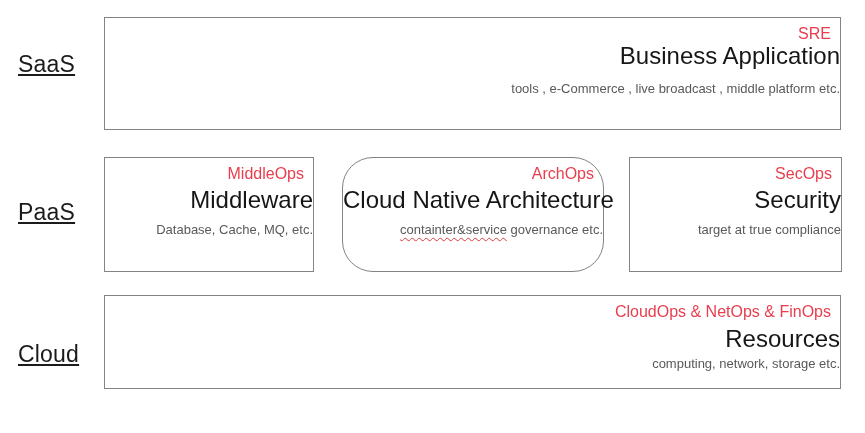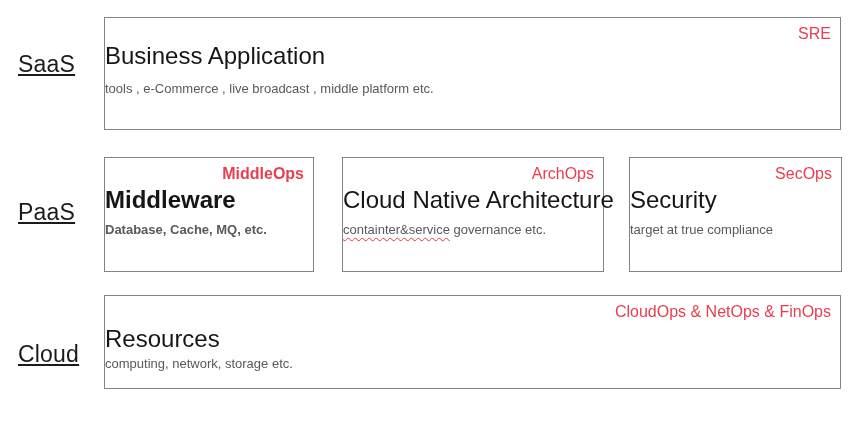--- a/index.html
+++ b/index.html
@@ -26,25 +26,25 @@
   }
   .label-saas { top: 50px; }
   .label-paas { top: 198px; text-align: right; }
   .label-iaas { top: 340px; }
 
   .box {
     position: absolute;
     box-sizing: border-box;
     border: 1.5px solid #838383;
     background: #ffffff;
-    text-align: left;
+    text-align: right;
   }
   .box-saas        { left: 104px; top: 17px;  width: 737px; height: 113px; }
-  .box-middleware  { left: 104px; top: 157px; width: 210px; height: 115px; font-weight: bold; }
-  .box-cloudnative { left: 342px; top: 157px; width: 262px; height: 115px; }
+  .box-middleware  { left: 104px; top: 157px; width: 210px; height: 115px; }
+  .box-cloudnative { left: 342px; top: 157px; width: 262px; height: 115px; border-radius: 31px; }
   .box-security    { left: 629px; top: 157px; width: 213px; height: 115px; }
   .box-resources   { left: 104px; top: 295px; width: 737px; height: 94px;  }
 
   .ops {
     position: absolute;
     top: 6px;
     right: 9px;
     font-size: 16px;
     line-height: 20px;
     color: #ea3e4e;

